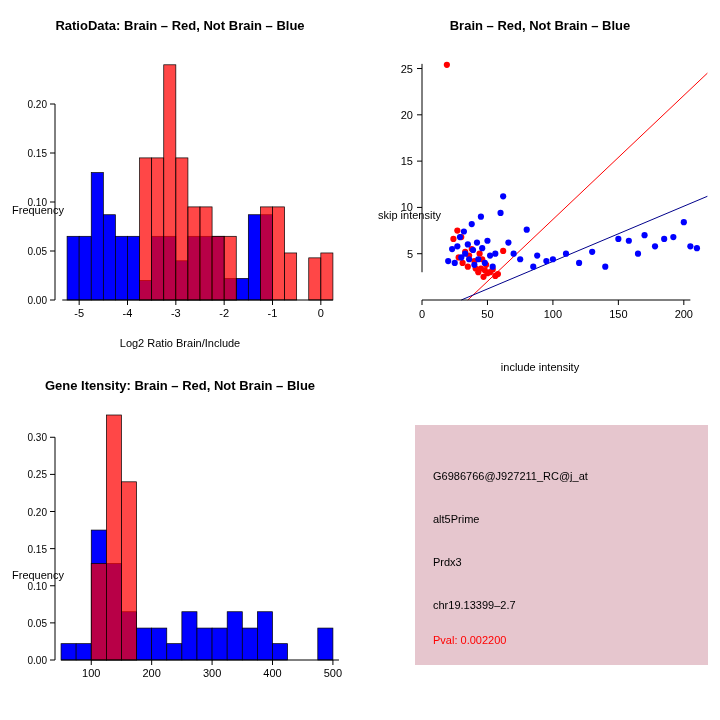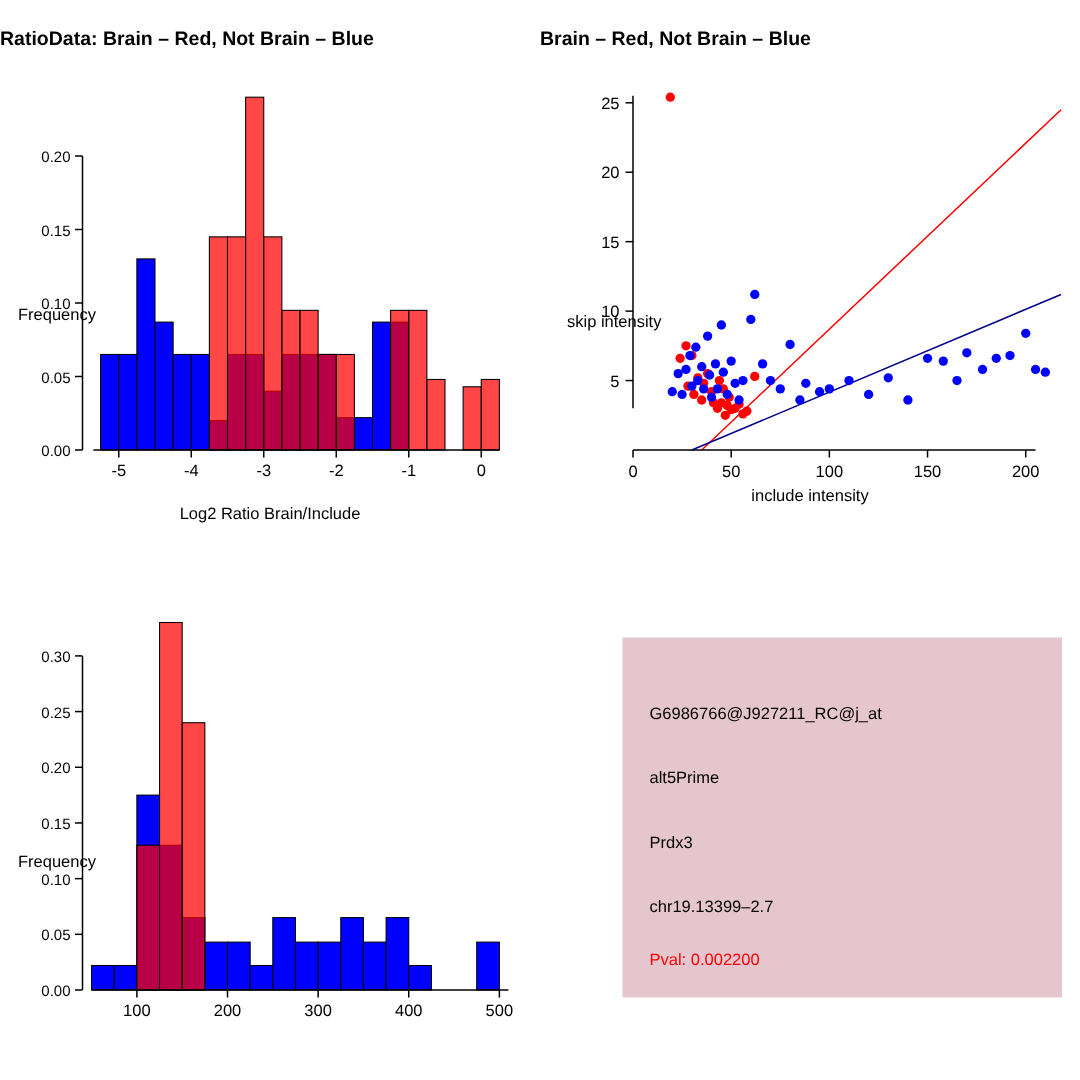--- a/index.html
+++ b/index.html
@@ -1,19 +1,19 @@
 <!DOCTYPE html>
 <html><head>
 <meta charset="utf-8">
 <style>
   html,body{margin:0;padding:0;background:#ffffff;}
   body{width:720px;height:720px;font-family:"Liberation Sans",sans-serif;color:#000;}
   #root{position:relative;width:720px;height:720px;}
   .panel{position:absolute;}
-  .title{font-size:13px;font-weight:bold;text-align:left;white-space:nowrap;}
+  .title{font-size:13px;font-weight:bold;text-align:center;white-space:nowrap;}
   .axlabel{font-size:11px;text-align:center;white-space:nowrap;}
   svg{display:block;}
   .infobox{background:#e6c6ce;}
   .infoline{font-size:11px;color:#000;}
   .infoline.pval{color:#ff0000;}
   .rot{transform:rotate(-90deg);transform-origin:0 0;font-size:11px;white-space:nowrap;}
 </style>
 </head>
 <body>
 
@@ -175,27 +175,28 @@
         <text x="53" y="257.7037037037037" text-anchor="end" font-size="11" font-family="Liberation Sans, sans-serif" fill="#000">5</text>
         <line x1="62" y1="207.40740740740742" x2="57" y2="207.40740740740742" stroke="#000" stroke-width="1"></line>
         <text x="53" y="211.40740740740742" text-anchor="end" font-size="11" font-family="Liberation Sans, sans-serif" fill="#000">10</text>
         <line x1="62" y1="161.11111111111111" x2="57" y2="161.11111111111111" stroke="#000" stroke-width="1"></line>
         <text x="53" y="165.11111111111111" text-anchor="end" font-size="11" font-family="Liberation Sans, sans-serif" fill="#000">15</text>
         <line x1="62" y1="114.81481481481484" x2="57" y2="114.81481481481484" stroke="#000" stroke-width="1"></line>
         <text x="53" y="118.81481481481484" text-anchor="end" font-size="11" font-family="Liberation Sans, sans-serif" fill="#000">20</text>
         <line x1="62" y1="68.5185185185185" x2="57" y2="68.5185185185185" stroke="#000" stroke-width="1"></line>
         <text x="53" y="72.5185185185185" text-anchor="end" font-size="11" font-family="Liberation Sans, sans-serif" fill="#000">25</text>
       </svg>
-    <div style="position:absolute;left:0;top:325px;width:360px;" class="axlabel">include intensity</div>
+    <div style="position:absolute;left:0;top:361px;width:360px;" class="axlabel">include intensity</div>
     <div style="position:absolute;left:18px;top:205px;">
       <span class="rot">skip intensity</span>
     </div>
   </div>
 
   <div class="panel" style="left:0;top:360px;width:360px;height:360px;">
+    <div class="title" style="position:absolute;left:0;top:18px;width:360px;">Gene Itensity: Brain – Red, Not Brain – Blue</div>
     <svg width="360" height="360" id="svg-gene">
         <rect x="61.041666666666664" y="283.6666666666667" width="15.104166666666679" height="16.333333333333314" fill="#0000ff" stroke="#000" stroke-width="0.7" fill-opacity="1"></rect>
         <rect x="76.14583333333334" y="283.6666666666667" width="15.104166666666657" height="16.333333333333314" fill="#0000ff" stroke="#000" stroke-width="0.7" fill-opacity="1"></rect>
         <rect x="91.25" y="170.0757575757576" width="15.104166666666671" height="129.9242424242424" fill="#0000ff" stroke="#000" stroke-width="0.7" fill-opacity="1"></rect>
         <rect x="106.35416666666667" y="203.4848484848485" width="15.104166666666657" height="96.5151515151515" fill="#0000ff" stroke="#000" stroke-width="0.7" fill-opacity="1"></rect>
         <rect x="121.45833333333333" y="251.74242424242425" width="15.104166666666671" height="48.25757575757575" fill="#0000ff" stroke="#000" stroke-width="0.7" fill-opacity="1"></rect>
         <rect x="136.5625" y="268.07575757575756" width="15.104166666666657" height="31.924242424242436" fill="#0000ff" stroke="#000" stroke-width="0.7" fill-opacity="1"></rect>
         <rect x="151.66666666666666" y="268.07575757575756" width="15.104166666666686" height="31.924242424242436" fill="#0000ff" stroke="#000" stroke-width="0.7" fill-opacity="1"></rect>
         <rect x="166.77083333333334" y="283.6666666666667" width="15.104166666666657" height="16.333333333333314" fill="#0000ff" stroke="#000" stroke-width="0.7" fill-opacity="1"></rect>
         <rect x="181.875" y="251.74242424242425" width="15.104166666666657" height="48.25757575757575" fill="#0000ff" stroke="#000" stroke-width="0.7" fill-opacity="1"></rect>

